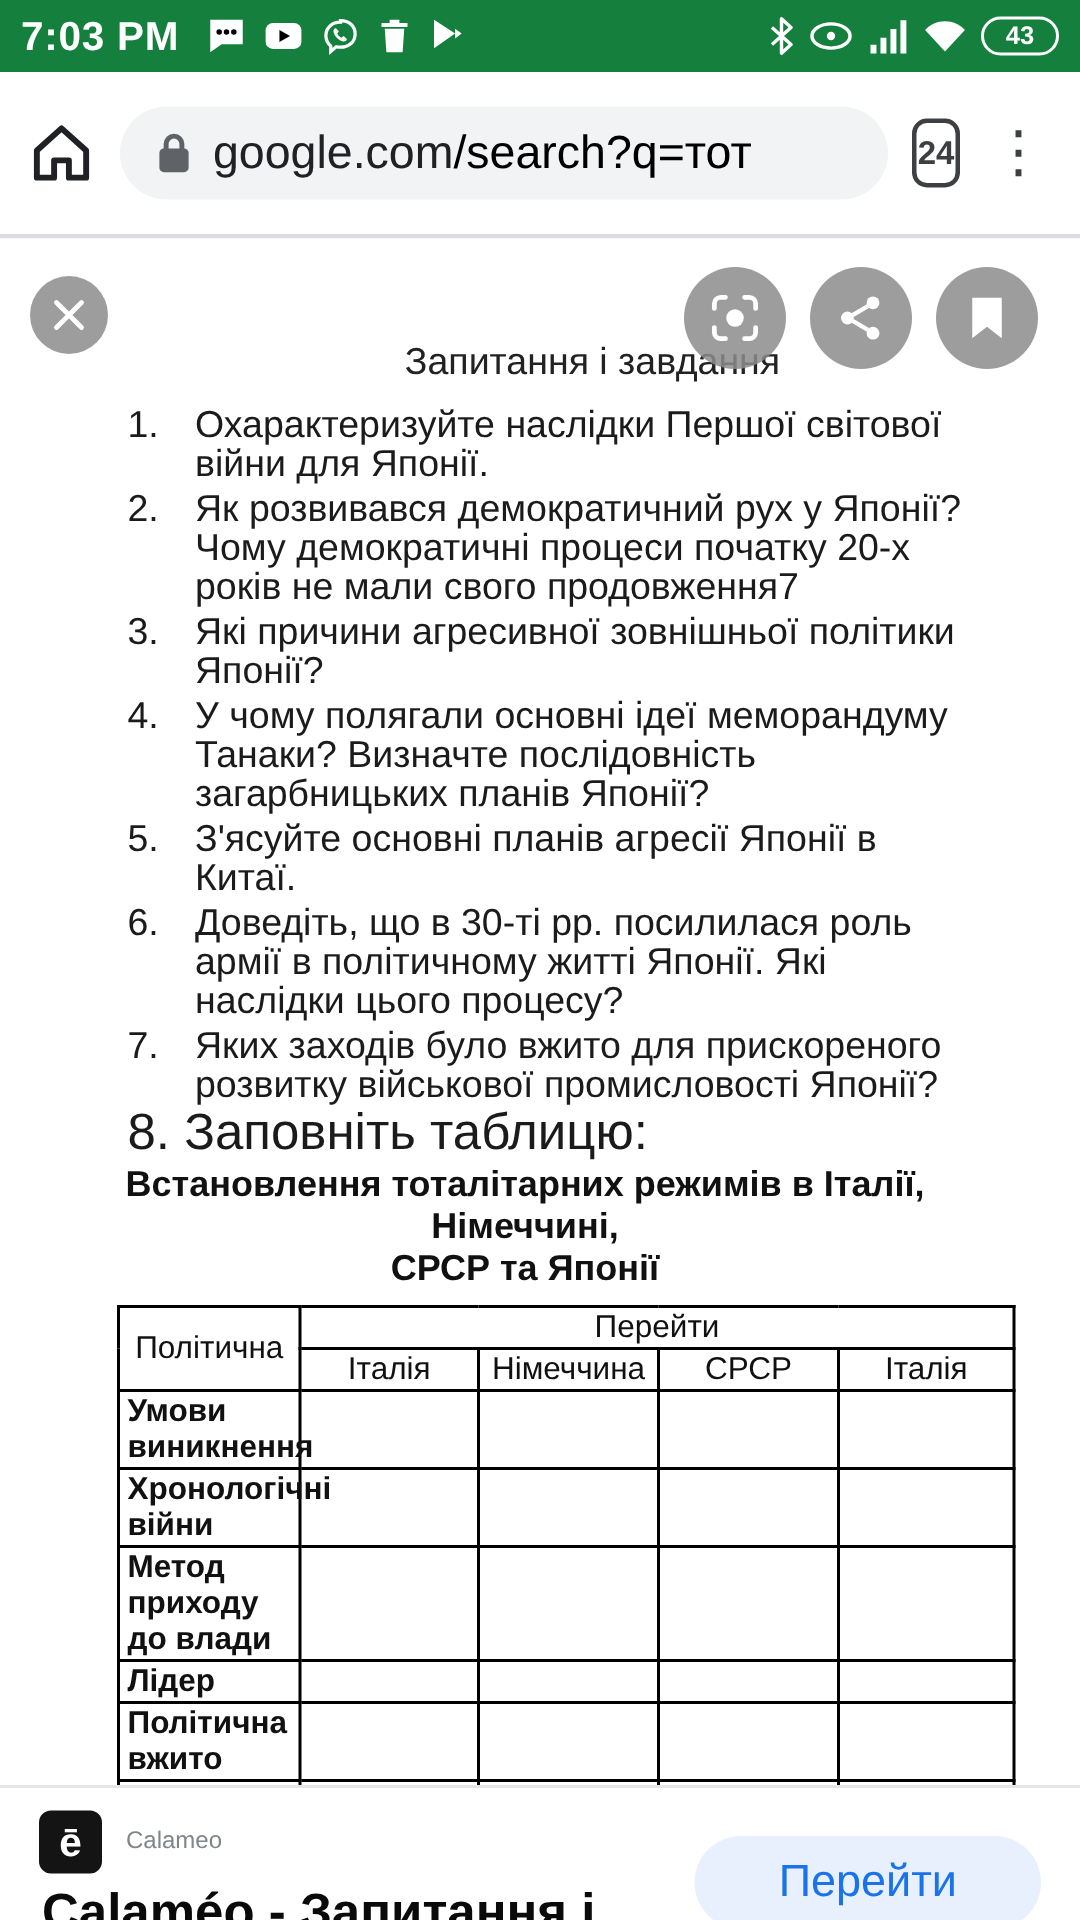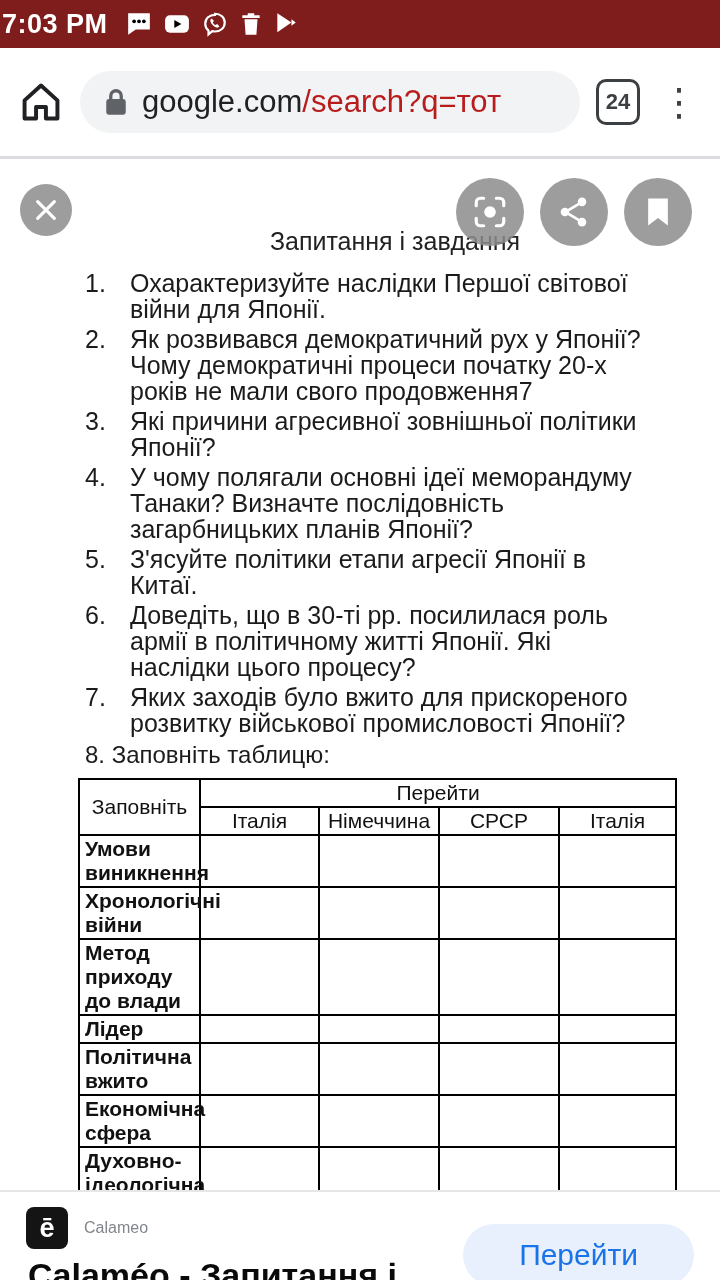--- a/index.html
+++ b/index.html
@@ -1,51 +1,51 @@
 <!DOCTYPE html>
 <html><head>
 <meta charset="utf-8">
 <style>
   * { margin:0; padding:0; box-sizing:border-box; }
   html,body { background:#fff; }
   body { font-family:"Liberation Sans","DejaVu Sans",sans-serif; }
   .screen { position:relative; width:720px; height:1280px; margin:0 auto; background:#fff; overflow:hidden; }
 
   
-  .status-bar { height:48px; background:#7f1d1d; color:#fff; display:flex; align-items:center; padding:0 2px; gap:10px; }
+  .status-bar { height:48px; background:#15803d; color:#fff; display:flex; align-items:center; padding:0 14px; gap:10px; }
   .sb-time { font-size:27px; font-weight:700; letter-spacing:.5px; margin-right:8px; }
   .sb-icons-left { display:flex; align-items:center; gap:11px; }
   .sb-spacer { flex:1; }
   .sb-icons-right { display:flex; align-items:center; gap:9px; }
   .battery-pill { border:2px solid #fff; border-radius:13px; min-width:52px; height:26px; display:flex; align-items:center; justify-content:center; font-size:17px; font-weight:700; padding:0 6px; }
 
   
   .browser-bar { height:108px; background:#fff; display:flex; align-items:center; padding:0 18px; gap:16px; }
   .url-pill { flex:1; height:62px; background:#f1f3f4; border-radius:31px; display:flex; align-items:center; padding:0 24px; gap:14px; min-width:0; }
   .url-text { font-size:31px; color:#202124; white-space:nowrap; overflow:hidden; }
-  .url-path { color:#b91c1c;text-align:right; }
-  .tab-box { width:44px; height:46px; border:3px solid #3c4043; border-radius:10px; display:flex; align-items:center; justify-content:center; font-size:22px; font-weight:700; color:#3c4043; flex:none; }
+  .url-path { color:#000000;text-align:right; }
+  .tab-box { width:32px; height:46px; border:3px solid #3c4043; border-radius:10px; display:flex; align-items:center; justify-content:center; font-size:22px; font-weight:700; color:#3c4043; flex:none; }
   .menu-dots { font-size:38px; color:#3c4043; line-height:1; padding:0 4px; }
   .chrome-divider { height:3px; background:#dadce0; }
 
   
   .content { position:relative; background:#fff; }
   .circle-btn { position:absolute; border-radius:50%; background:rgba(140,140,140,0.85); display:flex; align-items:center; justify-content:center; }
   .btn-close { left:20px; top:25px; width:52px; height:52px; }
   .btn-lens { left:456px; top:19px; width:68px; height:68px; }
   .btn-share { left:540px; top:19px; width:68px; height:68px; }
   .btn-bookmark { left:624px; top:19px; width:68px; height:68px; }
 
   .doc { padding:68px 64px 0 44px; color:#1b1b1b; }
   .doc-title { text-align:center; font-size:25px; color:#222; margin-bottom:14px; padding-left:90px; }
   .q-list { padding-left:41px; }
   .q-item { display:flex; font-size:25px; line-height:26px; margin-bottom:4px; }
   .q-num { width:45px; flex:none; }
   .q-text { flex:1; }
-  .q8 { font-size:24px; line-height:26px; margin:6px 0 0 41px; }
+  .q8 { font-size:34px; line-height:26px; margin:6px 0 0 41px; }
   .table-title { text-align:center; font-weight:700; font-size:24px; line-height:28px; margin-top:8px; color:#111; }
 
   table.grid { border-collapse:collapse; table-layout:fixed; width:597px; margin:10px 0 0 34px; }
   .grid th, .grid td { border:2px solid #000; font-weight:400; font-size:21px; line-height:24px; padding:1px 5px; color:#111; }
   .grid th { text-align:center; vertical-align:middle; }
   .grid td { vertical-align:top; }
   .grid td.crit { text-align:left;font-weight:bold; }
   .col-crit { width:121px; } .col-c1 { width:119px; } .col-c2 { width:120px; } .col-c3 { width:120px; } .col-c4 { width:117px; }
 
   
@@ -92,20 +92,44 @@
           </svg>
       </span>
       <span>
         <svg width="24" height="26" viewBox="0 0 22 24">
             <path fill="#fff" d="M3 2l13 8.5L3 19.5zM3 2l8 8.5L3 19.5z"></path>
             <path fill="#fff" d="M16 7.5l4 3-4 3z"></path>
           </svg>
       </span>
     </span>
     <span class="sb-spacer"></span>
+    <span class="sb-icons-right">
+      <span>
+        <svg width="18" height="28" viewBox="0 0 14 22">
+            <path fill="none" stroke="#fff" stroke-width="1.8" stroke-linejoin="round" d="M2 6.5l10 9L7 20V2l5 4.5-10 9"></path>
+          </svg>
+      </span>
+      <span>
+        <svg width="30" height="26" viewBox="0 0 26 20">
+            <ellipse cx="13" cy="10" rx="11" ry="7" fill="none" stroke="#fff" stroke-width="2"></ellipse>
+            <circle cx="13" cy="10" r="2.4" fill="#fff"></circle>
+          </svg>
+      </span>
+      <span>
+        <svg width="28" height="26" viewBox="0 0 24 22">
+            <path fill="#fff" d="M2 21h3.4v-5H2zM7.7 21h3.4v-9H7.7zM13.4 21h3.4V7h-3.4zM19.1 21h3.4V2h-3.4z"></path>
+          </svg>
+      </span>
+      <span>
+        <svg width="30" height="26" viewBox="0 0 26 22">
+            <path fill="#fff" d="M13 20L1.5 7.5C4.5 4.3 8.5 2.5 13 2.5s8.5 1.8 11.5 5z"></path>
+          </svg>
+      </span>
+      <span class="battery-pill">43</span>
+    </span>
   </div>
 
   <div class="browser-bar">
     <span>
       <svg width="46" height="46" viewBox="0 0 28 28">
           <path fill="none" stroke="#202124" stroke-width="2.4" stroke-linejoin="round" d="M4 13L14 4l10 9v11h-7v-7h-6v7H4z"></path>
         </svg>
     </span>
     <div class="url-pill">
       <span>
@@ -172,45 +196,49 @@
         <div class="q-item">
           <span class="q-num">3.</span>
           <span class="q-text">Які причини агресивної зовнішньої політики Японії?</span>
         </div>
         <div class="q-item">
           <span class="q-num">4.</span>
           <span class="q-text">У чому полягали основні ідеї меморандуму Танаки? Визначте послідовність загарбницьких планів Японії?</span>
         </div>
         <div class="q-item">
           <span class="q-num">5.</span>
-          <span class="q-text">З'ясуйте політики етапи агресії Японії в Китаї.</span>
+          <span class="q-text">З'ясуйте основні планів агресії Японії в Китаї.</span>
         </div>
         <div class="q-item">
           <span class="q-num">6.</span>
           <span class="q-text">Доведіть, що в 30-ті рр. посилилася роль армії в політичному житті Японії. Які наслідки цього процесу?</span>
         </div>
         <div class="q-item">
           <span class="q-num">7.</span>
           <span class="q-text">Яких заходів було вжито для прискореного розвитку військової промисловості Японії?</span>
         </div>
       </div>
       <div class="q8">8. Заповніть таблицю:</div>
 
+      <div class="table-title">
+        <div>Встановлення тоталітарних режимів в Італії,  Німеччині,</div>
+        <div>СРСР та Японії</div>
+      </div>
 
       <table class="grid">
         <colgroup>
           <col class="col-crit">
             <col class="col-c1">
             <col class="col-c2">
             <col class="col-c3">
             <col class="col-c4">
         </colgroup>
         <tbody>
             <tr>
-          <th rowspan="2">Заповніть</th>
+          <th rowspan="2">Політична</th>
           <th colspan="4">Перейти</th>
         </tr>
         <tr>
           <th>Італія</th>
           <th>Німеччина</th>
           <th>СРСР</th>
           <th>Італія</th>
         </tr>
         <tr>
           <td class="crit">Умови виникнення</td>

